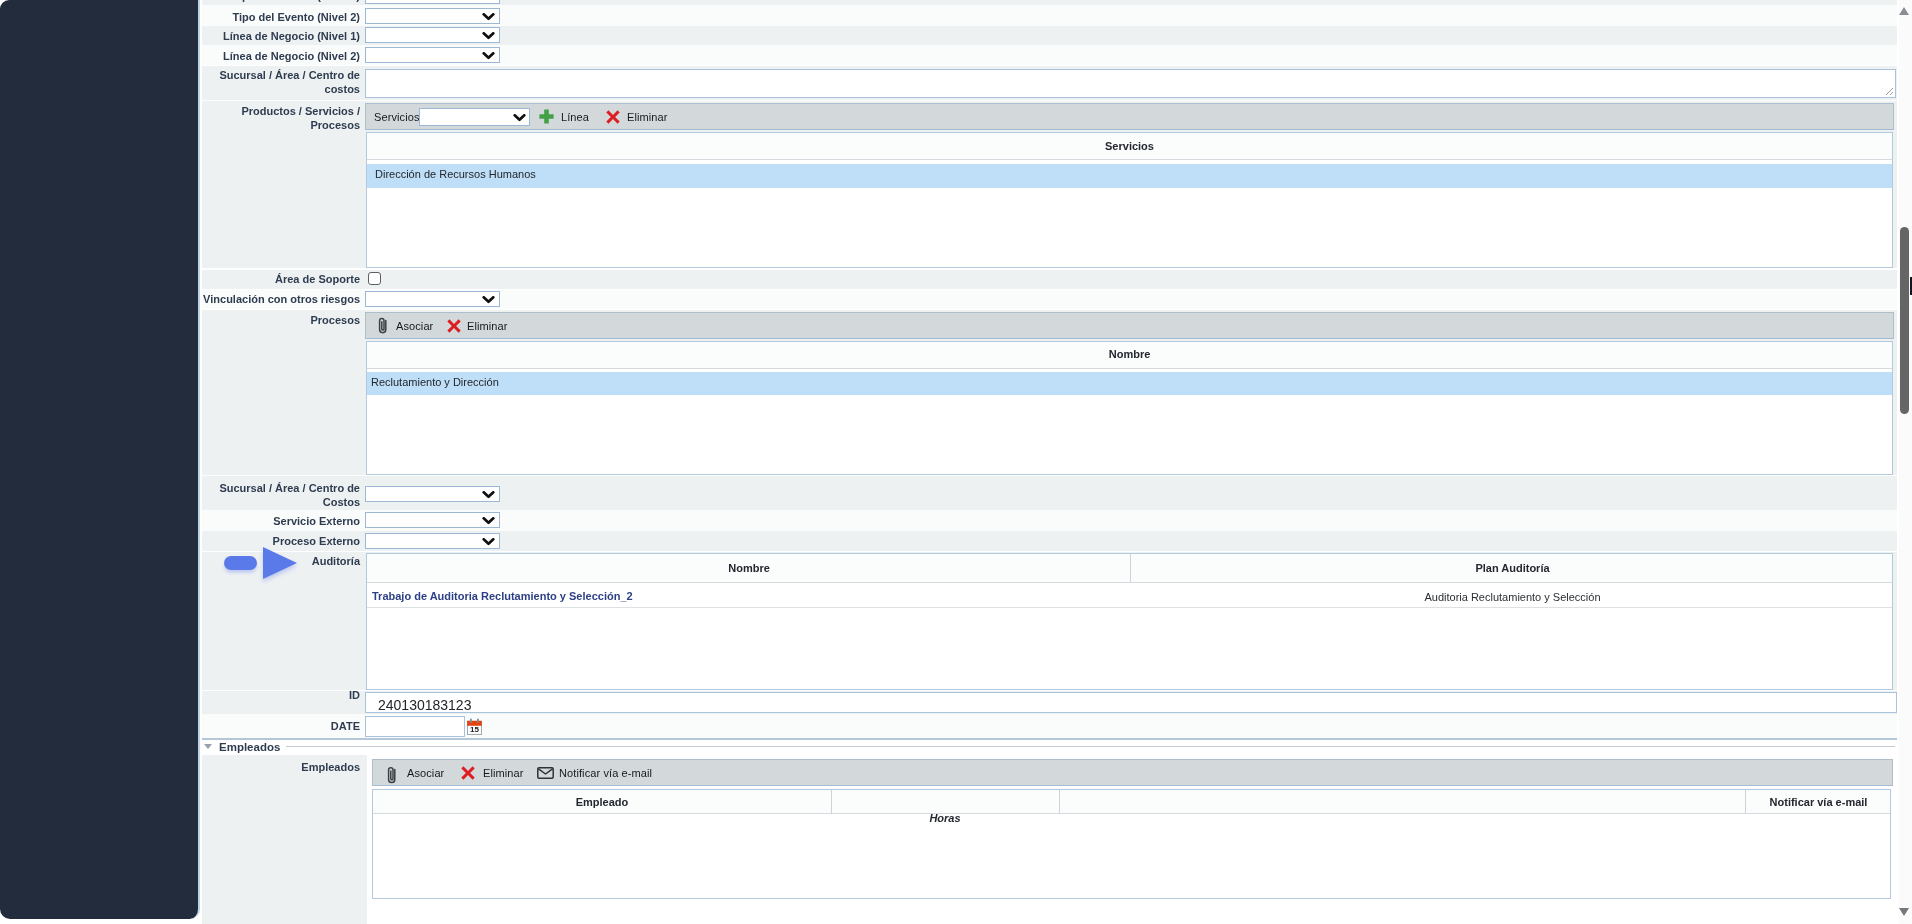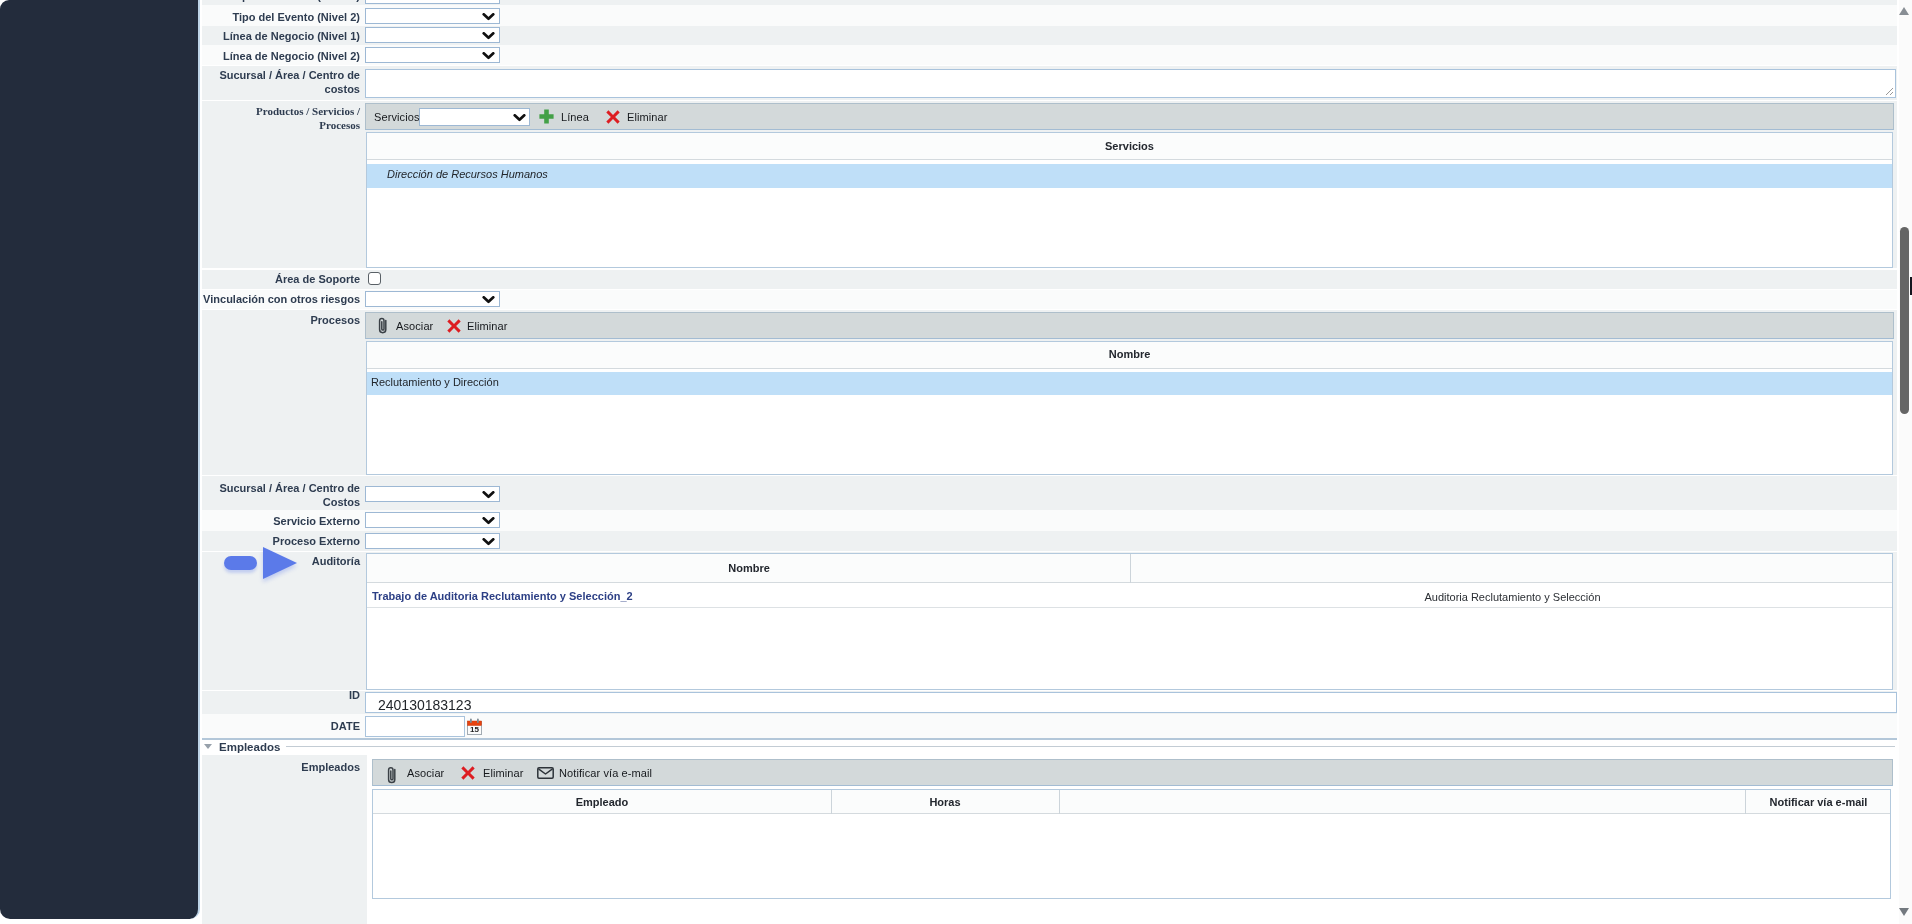--- a/index.html
+++ b/index.html
@@ -45,21 +45,21 @@
 <div class="abs gray" style="left:202px;top:755px;width:165px;height:169px;"></div>
 
 <div class="abs" style="left:0;top:0;width:200px;height:919px;background:#232c3c;
      border-radius:9px 0 10px 10px;border-right:2px solid #bdd4e7;box-sizing:border-box;"></div>
 
 <div class="lbl" style="top:-11px;">Tipo del Evento (Nivel 1)</div>
 <div class="lbl" style="top:10px;">Tipo del Evento (Nivel 2)</div>
 <div class="lbl" style="top:29px;">Línea de Negocio (Nivel 1)</div>
 <div class="lbl" style="top:49px;">Línea de Negocio (Nivel 2)</div>
 <div class="lbl" style="top:68px;">Sucursal / Área / Centro de<br>costos</div>
-<div class="lbl" style="top:104px;font-family:Liberation Serif, serif;">Productos / Servicios /<br>Procesos</div>
+<div class="lbl" style="top:104px;">Productos / Servicios /<br>Procesos</div>
 <div class="lbl" style="top:272px;">Área de Soporte</div>
 <div class="lbl" style="top:292px;">Vinculación con otros riesgos</div>
 <div class="lbl" style="top:313px;">Procesos</div>
 <div class="lbl" style="top:481px;">Sucursal / Área / Centro de<br>Costos</div>
 <div class="lbl" style="top:514px;">Servicio Externo</div>
 <div class="lbl" style="top:534px;">Proceso Externo</div>
 <div class="lbl" style="top:554px;">Auditoría</div>
 <div class="lbl" style="top:688px;">ID</div>
 <div class="lbl" style="top:719px;">DATE</div>
 <div class="lbl" style="top:760px;">Empleados</div>
@@ -125,21 +125,21 @@
 <div class="tb-txt" style="left:561px;top:111px;">Línea</div>
 <svg class="abs" style="left:606px;top:110px;" width="14" height="14" viewBox="0 0 14 14">
   <path d="M2.4 0.3 L7 4.9 L11.6 0.3 L13.7 2.4 L9.1 7 L13.7 11.6 L11.6 13.7 L7 9.1 L2.4 13.7 L0.3 11.6 L4.9 7 L0.3 2.4 z" fill="#dd1d22"></path>
 </svg>
 <div class="tb-txt" style="left:627px;top:111px;">Eliminar</div>
 
 <div class="table" style="left:366px;top:132px;width:1527px;height:136px;">
   <div class="thead" style="top:0;height:27px;"></div>
   <div class="th" style="left:0;width:100%;top:7px;">Servicios</div>
   <div class="bluerow" style="top:31px;height:24px;">
-    <div class="celltxt" style="position:absolute;left:20px;top:4px;font-style:italic;">Dirección de Recursos Humanos</div>
+    <div class="celltxt" style="position:absolute;left:8px;top:4px;">Dirección de Recursos Humanos</div>
   </div>
 </div>
 
 <div class="toolbar" style="left:365px;top:312px;width:1529px;height:27px;border-bottom-color:#a3bcd3;"></div>
 <svg class="abs" style="left:377px;top:317px;" width="11" height="17" viewBox="0 0 11 17">
   <path d="M8.8 3.4 v9.2 a3.1 3.1 0 0 1 -6.2 0 V3.8 a2.2 2.2 0 0 1 4.4 0 V12 a1.1 1.1 0 0 1 -2.2 0 V4.7" fill="none" stroke="#3a4046" stroke-width="1.5" stroke-linecap="round"></path>
 </svg>
 <div class="tb-txt" style="left:396px;top:320px;">Asociar</div>
 <svg class="abs" style="left:447px;top:319px;" width="14" height="14" viewBox="0 0 14 14">
   <path d="M2.4 0.3 L7 4.9 L11.6 0.3 L13.7 2.4 L9.1 7 L13.7 11.6 L11.6 13.7 L7 9.1 L2.4 13.7 L0.3 11.6 L4.9 7 L0.3 2.4 z" fill="#dd1d22"></path>
@@ -151,20 +151,21 @@
   <div class="th" style="left:0;width:100%;top:6px;">Nombre</div>
   <div class="bluerow" style="top:30px;height:23px;">
     <div class="celltxt" style="position:absolute;left:4px;top:4px;">Reclutamiento y Dirección</div>
   </div>
 </div>
 
 <div class="table" style="left:366px;top:553px;width:1527px;height:137px;">
   <div class="thead" style="top:0;height:29px;"></div>
   <div class="abs" style="left:763px;top:0;width:1px;height:29px;background:#ccd4da;"></div>
   <div class="th" style="left:0;width:764px;top:8px;">Nombre</div>
+  <div class="th" style="left:764px;width:763px;top:8px;">Plan Auditoría</div>
   <div class="abs" style="left:0;top:29px;width:100%;height:25px;border-bottom:1px solid #dde1e4;box-sizing:border-box;">
     <div style="position:absolute;left:5px;top:7px;font-size:11px;font-weight:bold;color:#2c3f85;">Trabajo de Auditoria Reclutamiento y Selección_2</div>
     <div style="position:absolute;left:764px;width:763px;top:8px;text-align:center;font-size:11px;color:#2b2f34;">Auditoria Reclutamiento y Selección</div>
   </div>
 </div>
 
 <div class="abs" style="left:224px;top:556px;width:33px;height:14px;border-radius:7px;background:#5b7ae9;box-shadow:0 3px 3px rgba(100,130,235,0.3);"></div>
 <svg class="abs" style="left:262px;top:545px;filter:drop-shadow(0 3px 2px rgba(100,130,235,0.35));" width="36" height="36" viewBox="0 0 36 36">
   <path d="M1 2 L1 34 L35 18 z" fill="#5b7ae9"></path>
 </svg>
@@ -200,21 +201,21 @@
   <path d="M1.5 1.8 L8.5 7 L15.5 1.8" fill="none" stroke="#2d3339" stroke-width="1.5" stroke-linejoin="round"></path>
 </svg>
 <div class="tb-txt" style="left:559px;top:767px;">Notificar vía e-mail</div>
 
 <div class="table" style="left:372px;top:789px;width:1519px;height:110px;">
   <div class="thead" style="top:0;height:24px;"></div>
   <div class="abs" style="left:458px;top:0;width:1px;height:24px;background:#ccd4da;"></div>
   <div class="abs" style="left:686px;top:0;width:1px;height:24px;background:#ccd4da;"></div>
   <div class="abs" style="left:1372px;top:0;width:1px;height:24px;background:#ccd4da;"></div>
   <div class="th" style="left:0;width:458px;top:6px;">Empleado</div>
-  <div class="th" style="left:458px;width:228px;top:6px;">Horas</div>
+  <div class="th" style="left:458px;width:228px;top:22px;font-style:italic;">Horas</div>
   <div class="th" style="left:1372px;width:147px;top:6px;">Notificar vía e-mail</div>
 </div>
 
 <div class="abs" style="left:1899px;top:0;width:13px;height:924px;background:#fbfbfb;"></div>
 <div class="abs" style="left:1899px;top:7px;width:0;height:0;border-left:5px solid transparent;border-right:5px solid transparent;border-bottom:8px solid #888e94;"></div>
 <div class="abs" style="left:1900px;top:227px;width:9px;height:187px;background:#656565;border-radius:4.5px;"></div>
 <div class="abs" style="left:1899px;top:908px;width:0;height:0;border-left:5px solid transparent;border-right:5px solid transparent;border-top:8px solid #73797f;"></div>
 
 <div class="abs" style="left:1910px;top:277px;width:2px;height:18px;background:#14161f;"></div>
 

